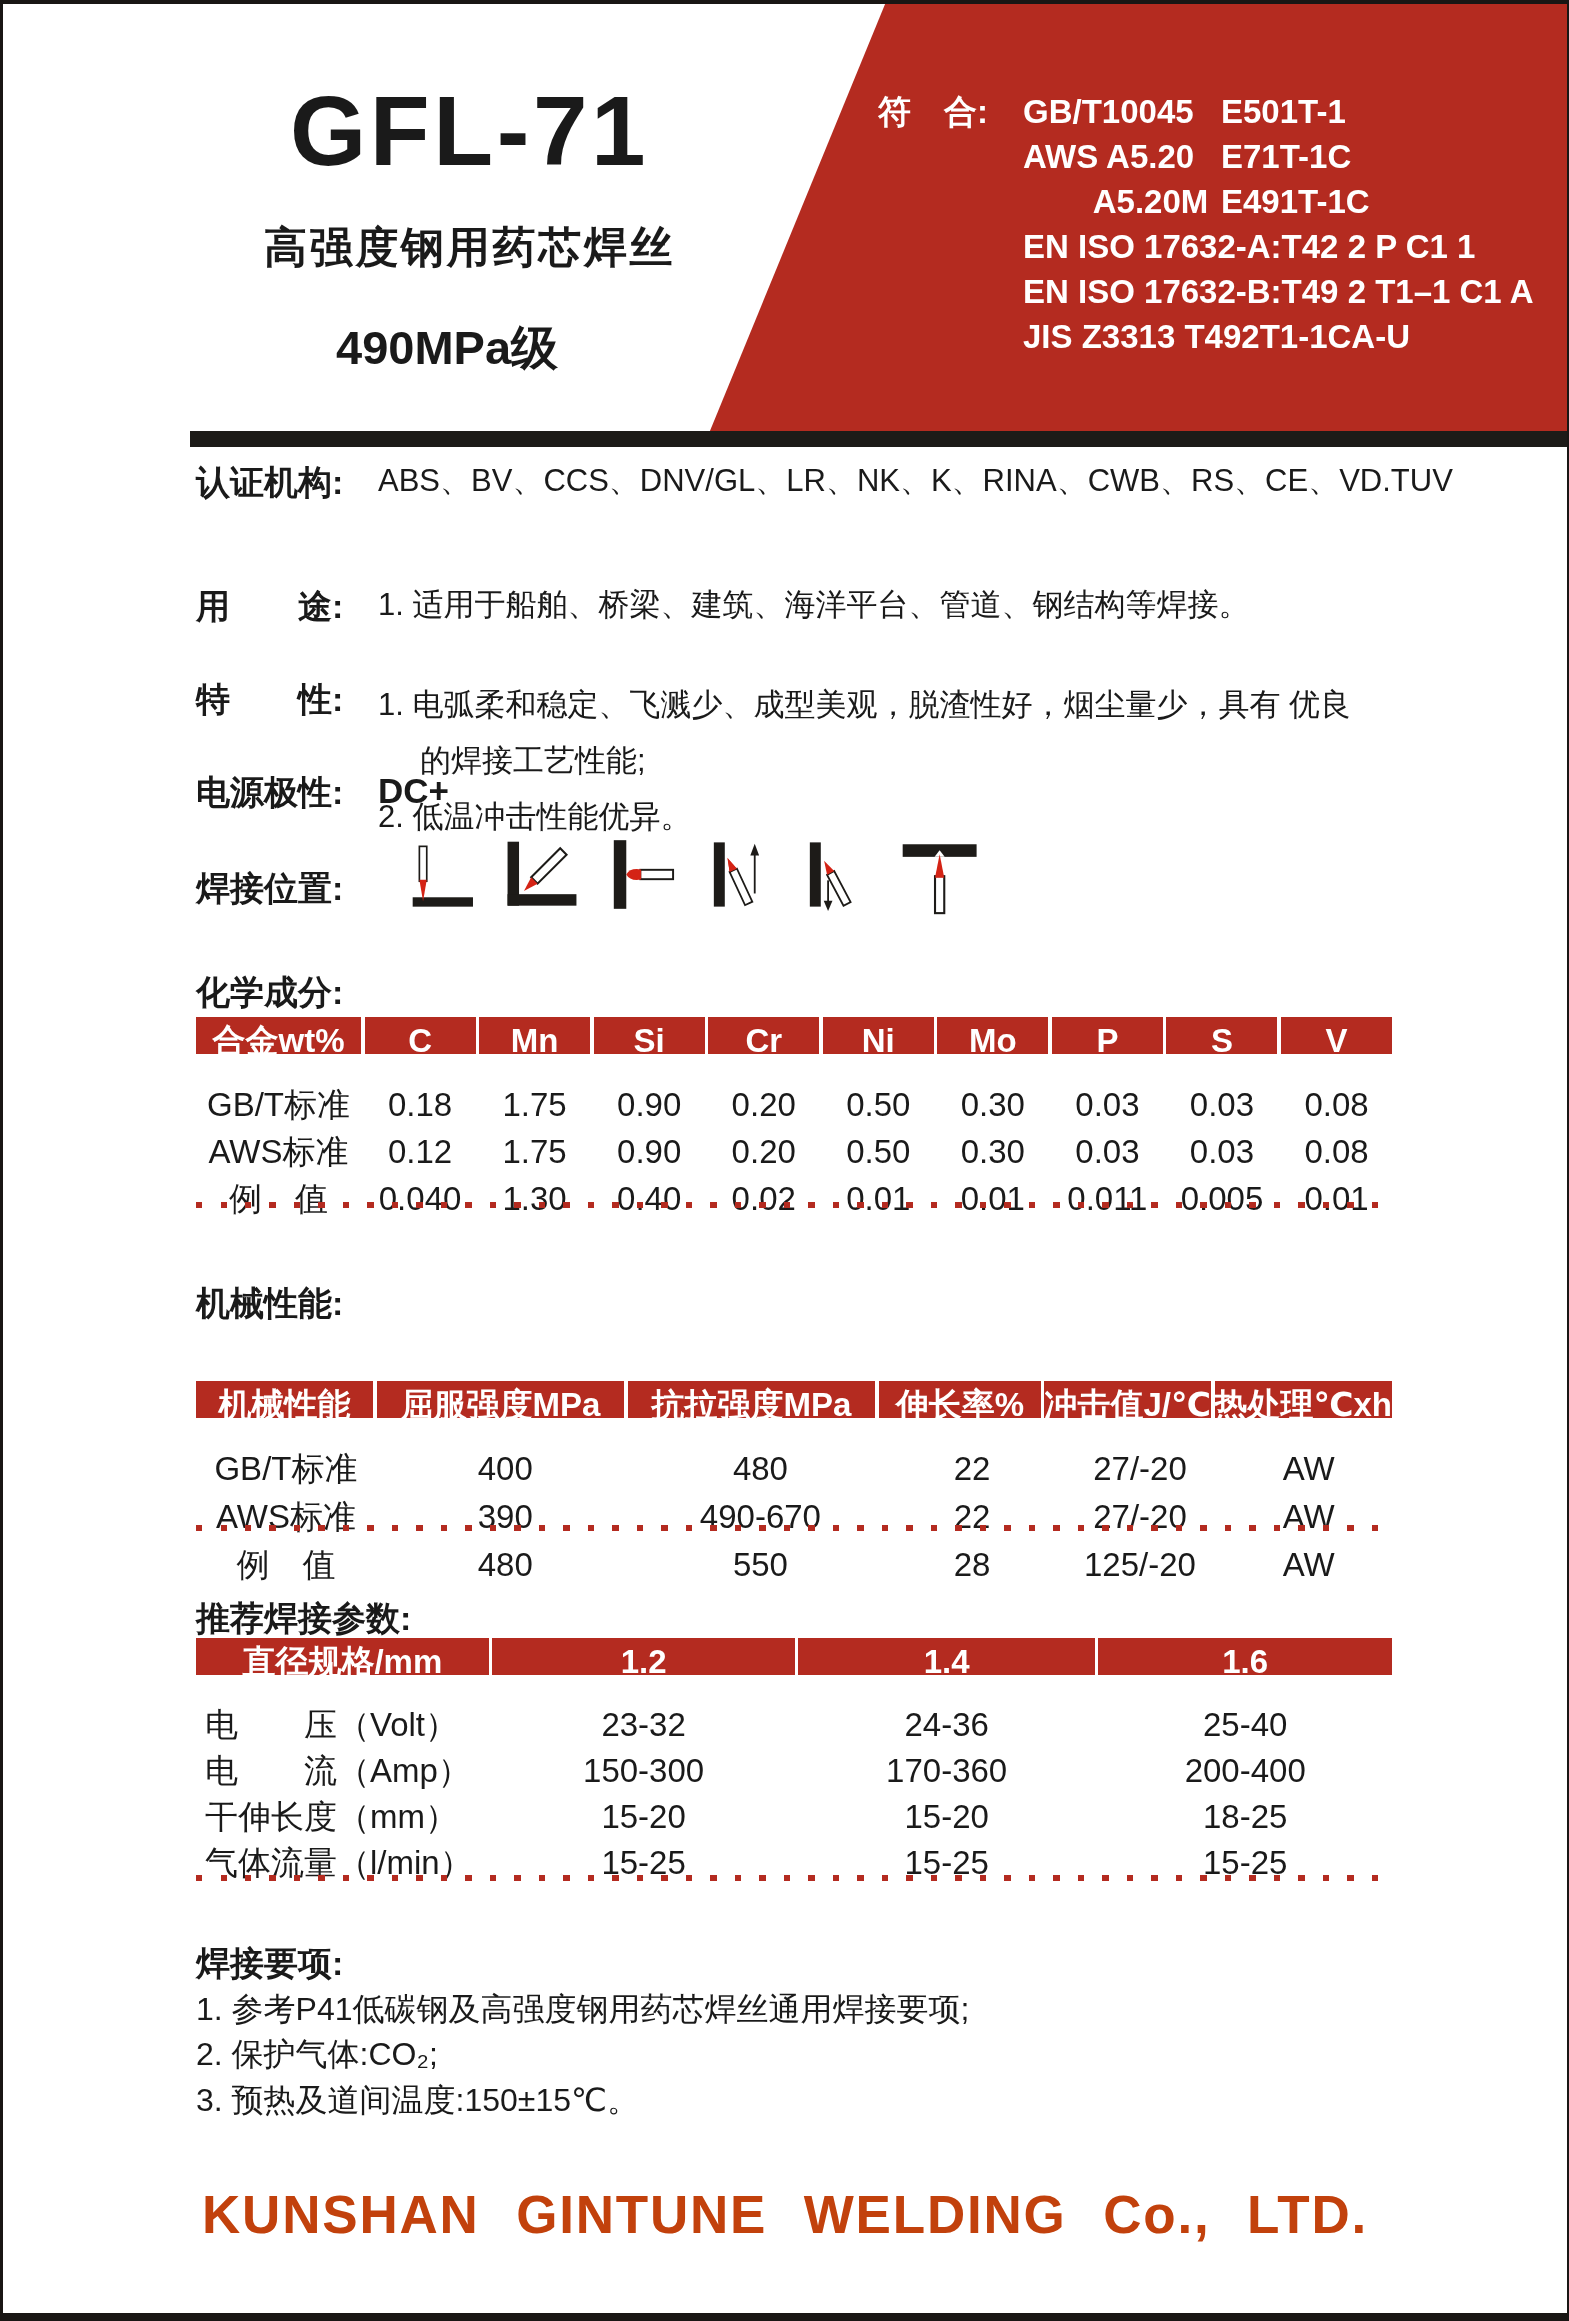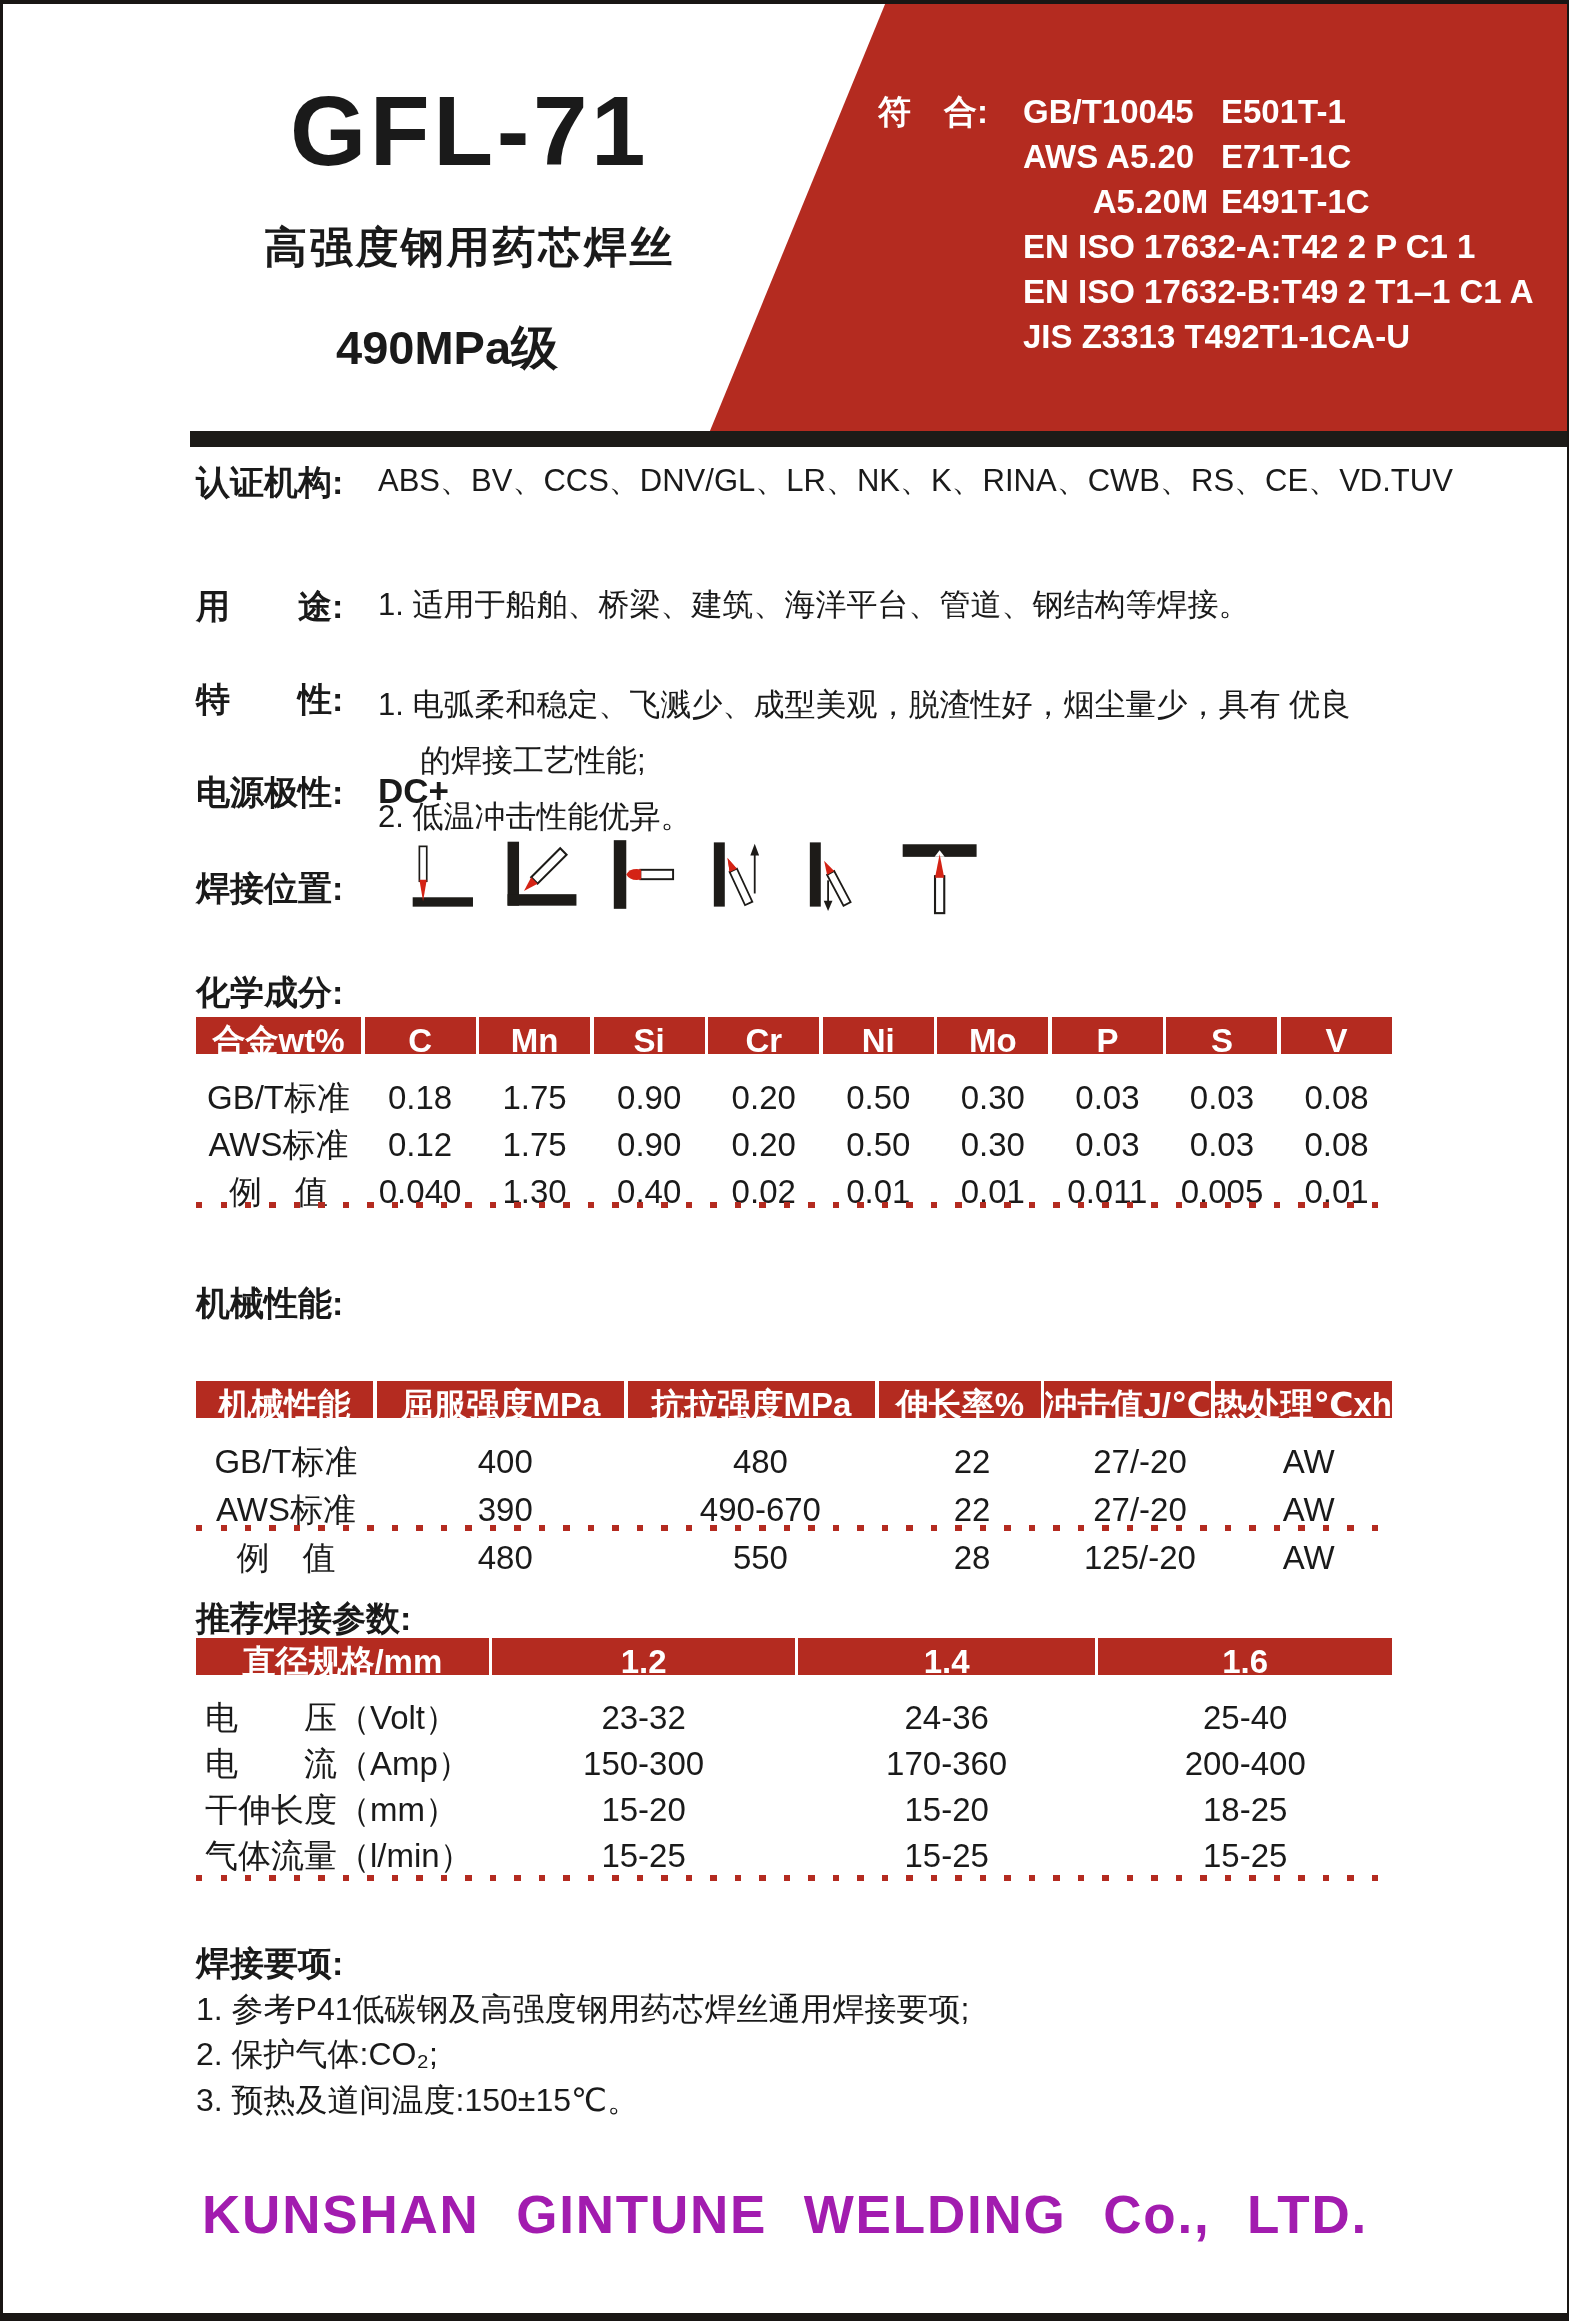--- a/index.html
+++ b/index.html
@@ -48,33 +48,33 @@
   .chem .trow{grid-template-columns:165px repeat(9,1fr);}
   .mech .trow{grid-template-columns:201fr 281fr 281fr 184fr 183fr 186fr;}
   .params .trow{grid-template-columns:325fr 336fr 329fr 326fr;}
   .th{background:#B42B20; color:#fff; font-weight:bold; font-size:33px;
       height:37px; line-height:47px; text-align:center; white-space:nowrap;}
   .tbody{margin-top:0;}
   .td{font-size:33px; text-align:center; white-space:nowrap;}
   .chem .td{line-height:47px;}
   .mech .td{line-height:48px;}
   .params .td{line-height:46px;}
-  .tbody:first-of-type{margin-top:9px;}
+  .tbody:first-of-type{margin-top:16px;}
   .body-wrap{padding-top:11px;}
   .params .tname{text-align:left; padding-left:9px;}
 
   .dotline{position:absolute; left:193px; width:1185px; height:6.4px;
     background:repeating-linear-gradient(to right,#B42B20 0 6.4px,transparent 6.4px 24.5px);}
 
   
   .note-item{position:absolute; left:193px; font-size:32px;}
 
   
   .footer{position:absolute; left:0; right:0; top:2180px; text-align:center;
-    color:#a21caf; font-size:53px; font-weight:bold; letter-spacing:1.8px; word-spacing:20px; white-space:nowrap;}
+    color:#c2410c; font-size:53px; font-weight:bold; letter-spacing:1.8px; word-spacing:20px; white-space:nowrap;}
 </style>
 </head>
 <body>
 
 <div class="page">
 
   <div class="red-banner"></div>
   <div class="divider-bar"></div>
 
   <div class="abs product-code">GFL-71</div>

